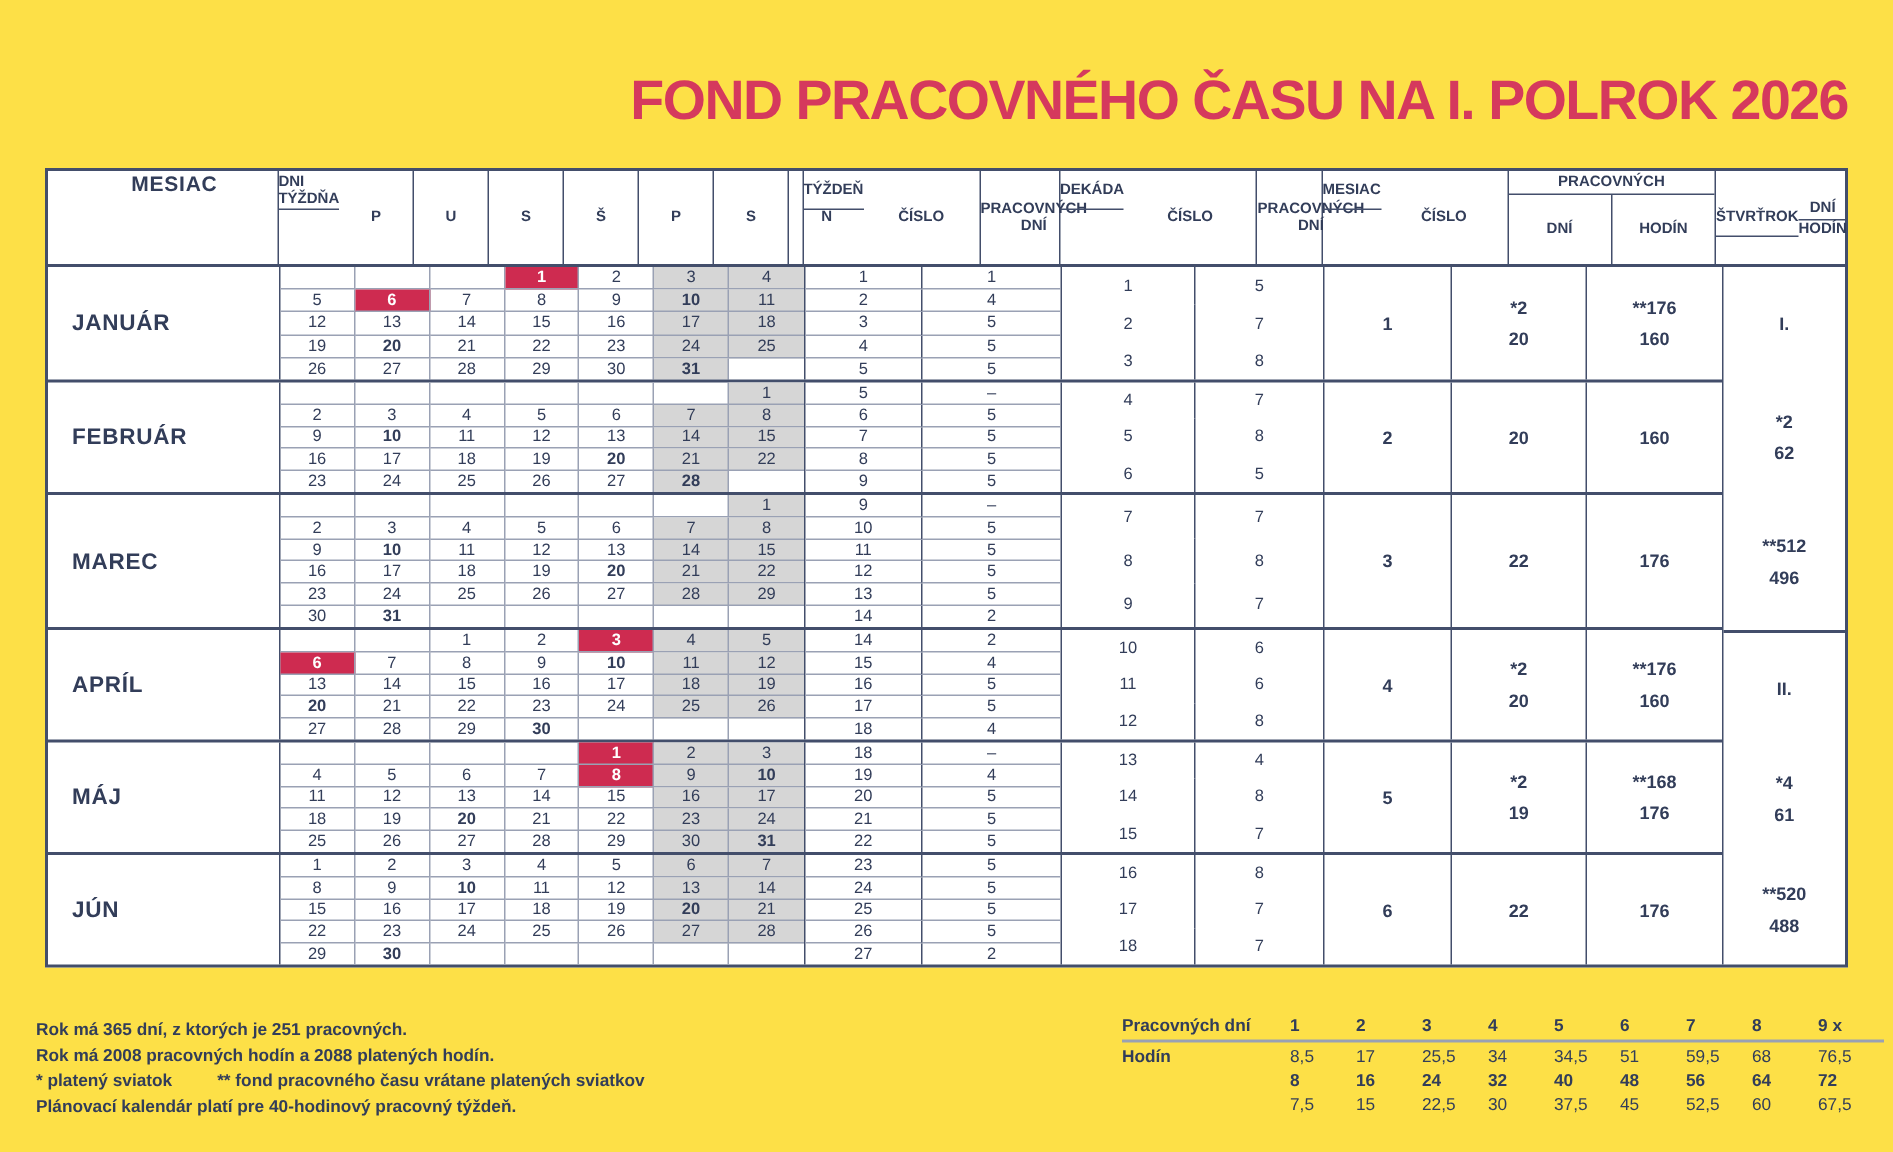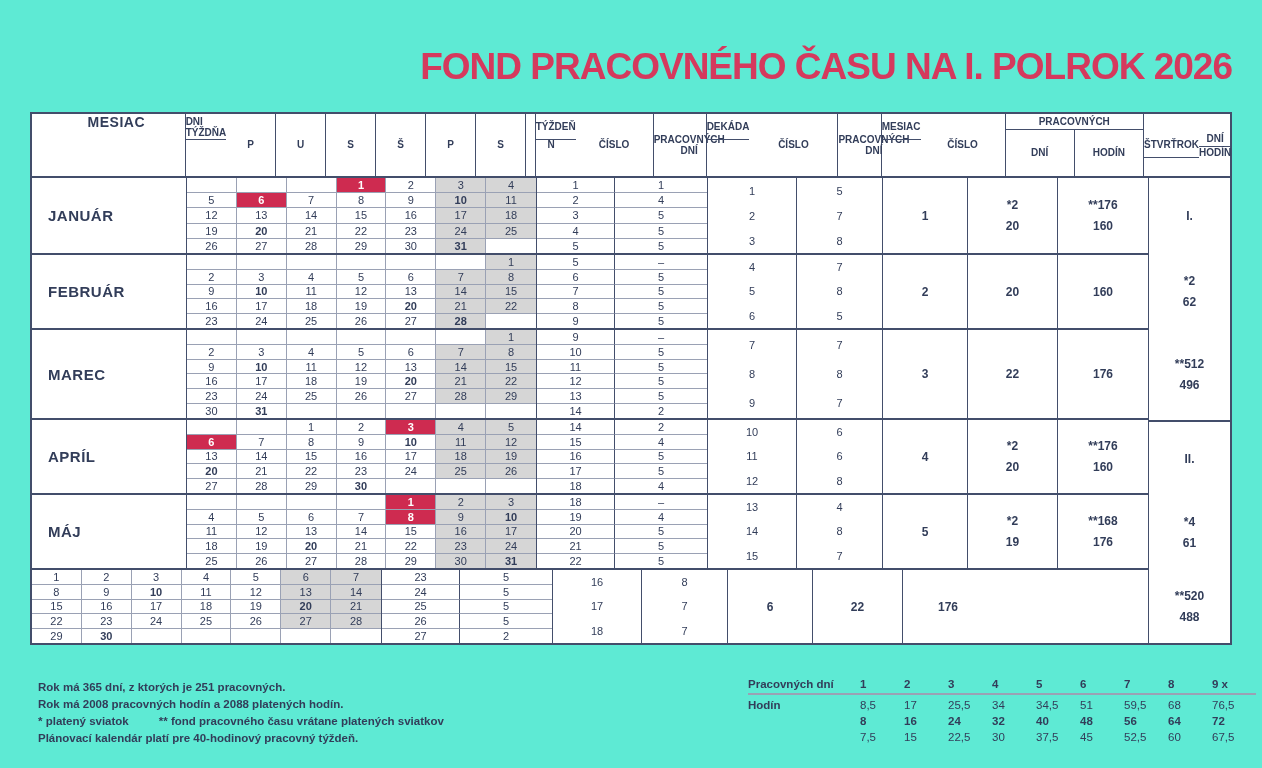--- a/index.html
+++ b/index.html
@@ -5,21 +5,21 @@
   :root{
     --ink:#323d59;
     --title-red:#d5395d;
     --holiday-red:#ce2b50;
     --weekend-gray:#d6d6d6;
     --line-dark:#434e6b;
     --line-light:#9aa1b4;
   }
   *{box-sizing:border-box;margin:0;padding:0;}
   body{background:#ffffff;font-family:"Liberation Sans",sans-serif;color:var(--ink);}
-  .page{position:relative;width:1262px;height:768px;background:#5eead4;overflow:hidden;}
+  .page{position:relative;width:1262px;height:768px;background:#fde047;overflow:hidden;}
 
   .title{position:absolute;top:46px;left:30px;width:1202px;text-align:right;
     font-size:37px;font-weight:700;letter-spacing:-1px;color:var(--title-red);white-space:nowrap;}
 
   .cal{position:absolute;left:30px;top:112px;width:1202px;border:2px solid var(--line-dark);background:#fff;}
 
   
   .cal-header{display:flex;height:64px;border-bottom:2px solid var(--line-dark);font-size:10px;font-weight:700;}
   .hsec{border-right:1px solid var(--line-dark);display:flex;flex-direction:row;}
   .hsec:last-child{border-right:none;align-items:center;}
@@ -70,21 +70,21 @@
     font-size:12px;font-weight:700;border-right:1px solid var(--line-dark);}
   .scell.s1{width:85px;} .scell.s2{width:90px;} .scell.s3{width:90px;border-right:none;}
   .q-col{width:86px;display:flex;flex-direction:column;border-left:1px solid var(--line-dark);}
   .q-cell{display:flex;flex-direction:column;}
   .q-cell.q1{height:244px;border-bottom:2px solid var(--line-dark);}
   .q-cell.q2{flex:1;}
   .q-group{display:flex;flex-direction:column;align-items:center;justify-content:center;gap:7px;
     font-size:12px;font-weight:700;}
 
   
-  .notes{position:absolute;left:38px;top:679px;font-size:11.5px;font-weight:700;line-height:17px;}
+  .notes{position:absolute;left:24px;top:679px;font-size:11.5px;font-weight:700;line-height:17px;}
   .note-seg{display:inline-block;margin-right:30px;}
   .note-seg:last-child{margin-right:0;}
   .hours{position:absolute;left:748px;top:676px;width:512px;font-size:11.5px;}
   .hours-grid{display:grid;grid-template-columns:112px repeat(9,44px);row-gap:0;}
   .hg-cell{padding:2px 0;white-space:nowrap;}
   .hg-head{font-weight:700;}
   .hg-rule{grid-column:1 / -1;border-bottom:2px solid var(--line-light);margin:1px 0 2px 0;}
   .hg-bold{font-weight:700;}
 </style>
 </head>
@@ -507,20 +507,21 @@
                 <div>*2</div>
                 <div>19</div>
               </div>
               <div class="scell s3">
                 <div>**168</div>
                 <div>176</div>
               </div>
             </div>
           </div>
           <div class="m-block m-sep" style="height: 75px;">
+            <div class="m-name">JÚN</div>
             <div class="m-days">
               <div class="dcell">1</div>
               <div class="dcell">2</div>
               <div class="dcell">3</div>
               <div class="dcell">4</div>
               <div class="dcell">5</div>
               <div class="dcell we">6</div>
               <div class="dcell we c7">7</div>
               <div class="dcell">8</div>
               <div class="dcell">9</div>

